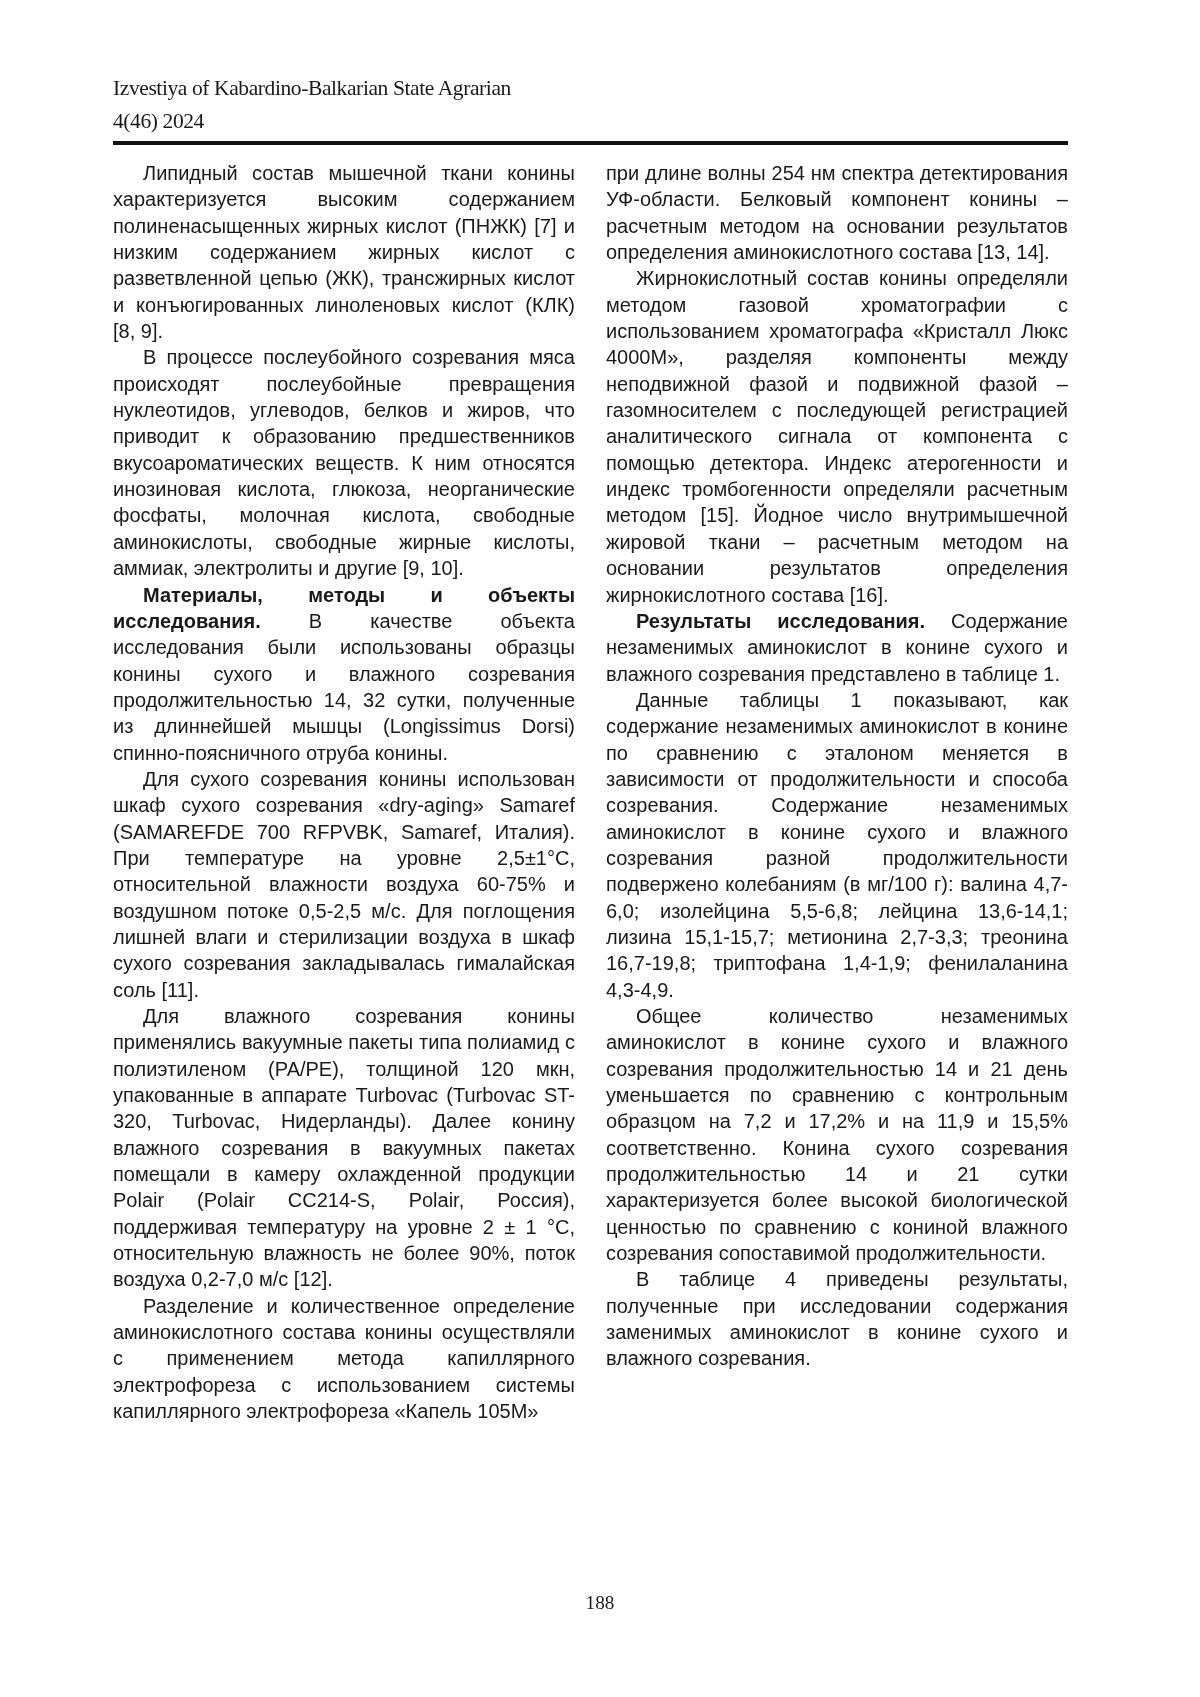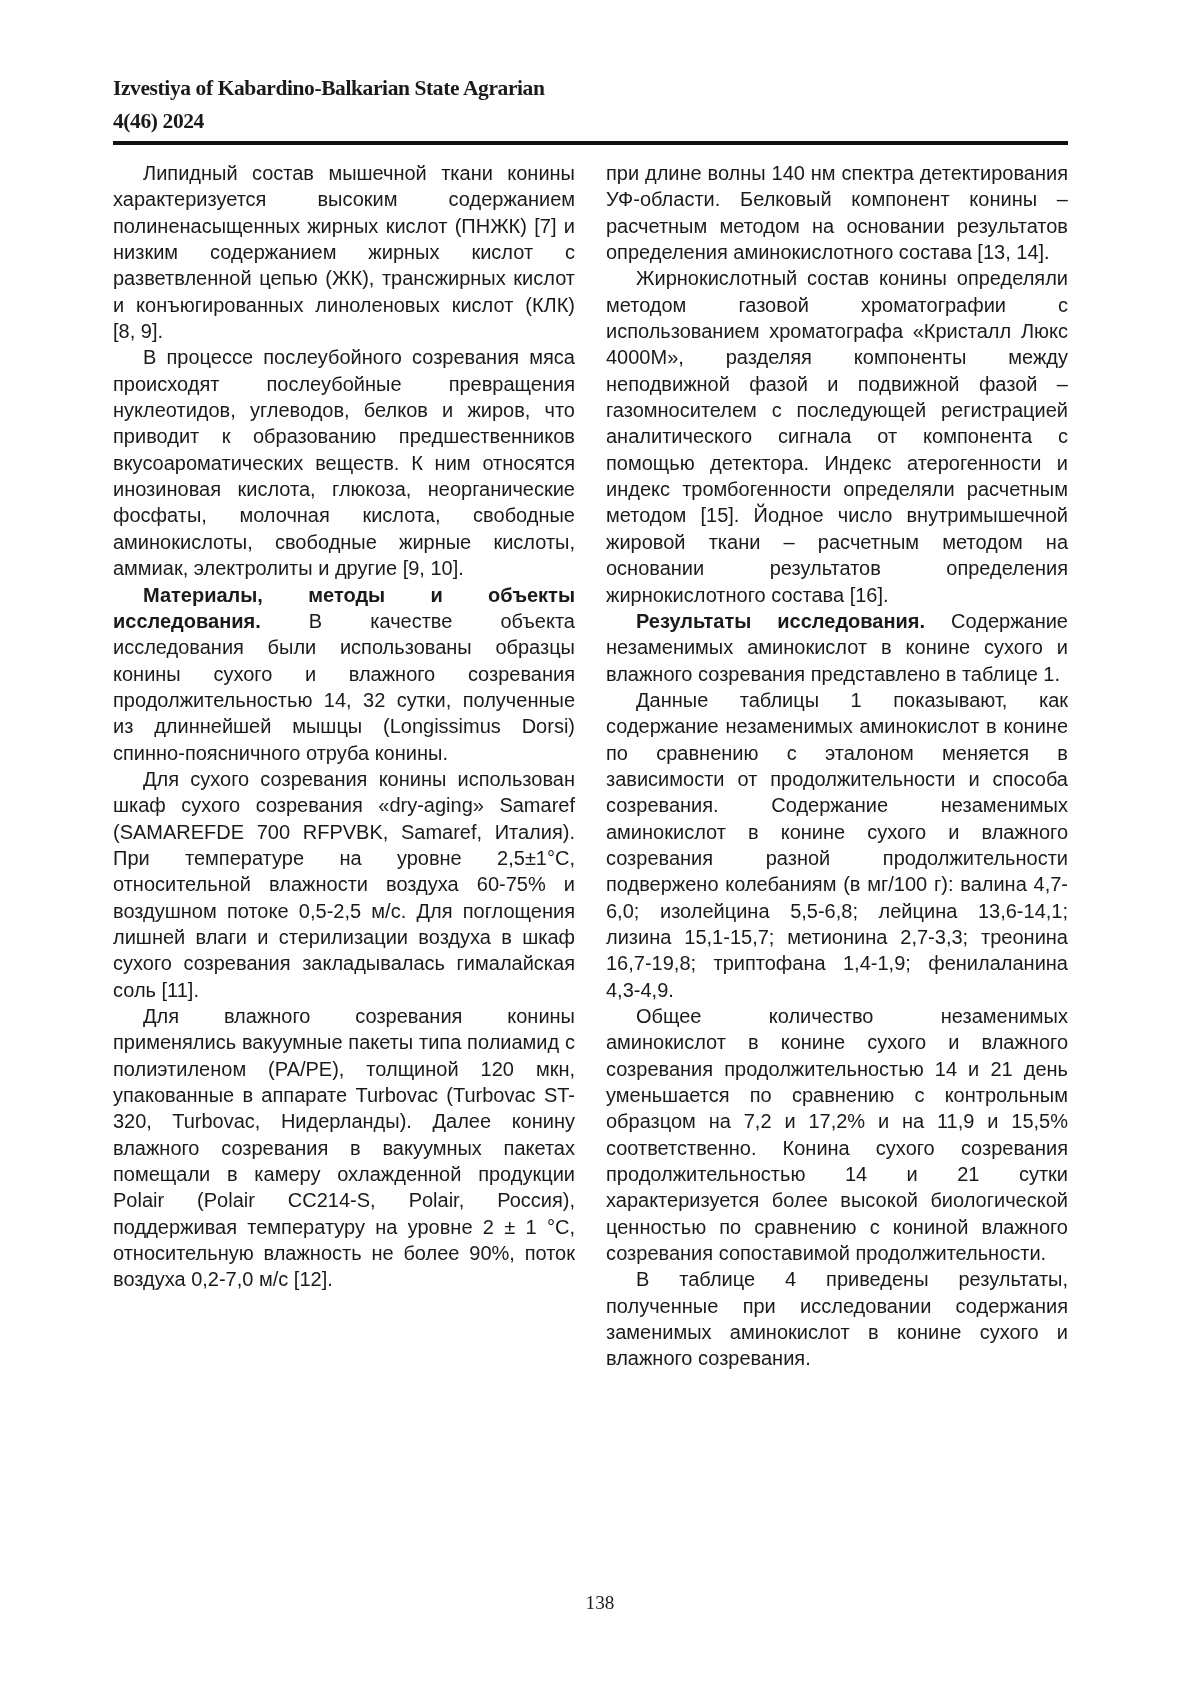--- a/index.html
+++ b/index.html
@@ -1,17 +1,17 @@
 <!DOCTYPE html>
 <html><head>
   <meta charset="utf-8">
   <style>
     html, body { margin: 0; padding: 0; background: #ffffff; }
     body { width: 1200px; height: 1697px; position: relative; overflow: hidden; color: #1a1a1a; }
-    .header { position: absolute; left: 113px; top: 72px; width: 955px; font-family: "Liberation Serif", serif; font-weight: bold; font-size: 21.5px; line-height: 33px; letter-spacing: -0.4px; }
+    .header { position: absolute; left: 113px; top: 72px; width: 955px; font-family: "Liberation Serif", serif; font-weight: normal; font-size: 21.5px; line-height: 33px; letter-spacing: -0.4px; }
     .header .row { display: flex; justify-content: space-between; }
     .rule { position: absolute; left: 113px; top: 141px; width: 955px; height: 4px; background: #111; }
     .col { position: absolute; top: 160px; width: 462px; font-family: Liberation Sans, sans-serif; font-size: 20px; line-height: 26.35px; text-align: justify; hyphens: manual; }
     .col.left { left: 113px; }
     .col.right { left: 606px; }
     .col p { margin: 0; text-indent: 30px; }
     .col p.cont { text-indent: 0; }
     .col b { font-weight: bold; }
     .page-num { position: absolute; top: 1592px; left: 0; width: 1200px; text-align: center; font-family: "Liberation Serif", serif; font-size: 19.2px; }
   </style>
@@ -27,24 +27,25 @@
   </div>
 </div>
 <div class="rule"></div>
 
 <div class="col left">
   <p>Липидный состав мышечной ткани конины характеризуется высоким содержанием полиненасыщенных жирных кислот (ПНЖК) [7] и низким содержанием жирных кислот с разветвленной цепью (ЖК), трансжирных кислот и конъюгированных линоленовых кислот (КЛК) [8, 9].</p>
   <p>В процессе послеубойного созревания мяса происходят послеубойные превращения нуклеотидов, углеводов, белков и жиров, что приводит к образованию предшественников вкусоароматических веществ. К ним относятся инозиновая кислота, глюкоза, неорганические фосфаты, молочная кислота, свободные аминокислоты, свободные жирные кислоты, аммиак, электролиты и другие [9, 10].</p>
   <p><b>Материалы, методы и объекты исследования.</b><span> В качестве объекта исследования были использованы образцы конины сухого и влажного созревания продолжительностью 14, 32 сутки, полученные из длиннейшей мышцы (Longissimus Dorsi) спинно-поясничного отруба конины.</span></p>
   <p>Для сухого созревания конины использован шкаф сухого созревания «dry-aging» Samaref (SAMAREFDE 700 RFPVBK, Samaref, Италия). При температуре на уровне 2,5±1°С, относительной влажности воздуха 60-75% и воздушном потоке 0,5-2,5 м/с. Для поглощения лишней влаги и стерилизации воздуха в шкаф сухого созревания закладывалась гималайская соль [11].</p>
   <p>Для влажного созревания конины применялись вакуумные пакеты типа полиамид с полиэтиленом (PA/PE), толщиной 120 мкн, упакованные в аппарате Turbovac (Turbovac ST-320, Turbovac, Нидерланды). Далее конину влажного созревания в вакуумных пакетах помещали в камеру охлажденной продукции Polair (Polair CC214-S, Polair, Россия), поддерживая температуру на уровне 2 ± 1 °С, относительную влажность не более 90%, поток воздуха 0,2-7,0 м/с [12].</p>
+  <p>Разделение и количественное определение аминокислотного состава конины осуществляли с применением метода капиллярного электрофореза с использованием системы капиллярного электрофореза «Капель 105М»</p>
 </div>
 
 <div class="col right">
-  <p class="cont">при длине волны 140 нм спектра детектирования УФ-области. Белковый компонент конины – расчетным методом на основании результатов определения аминокислотного состава [13, 14].</p>
+  <p class="cont">при длине волны 254 нм спектра детектирования УФ-области. Белковый компонент конины – расчетным методом на основании результатов определения аминокислотного состава [13, 14].</p>
   <p>Жирнокислотный состав конины определяли методом газовой хроматографии с использованием хроматографа «Кристалл Люкс 4000М», разделяя компоненты между неподвижной фазой и подвижной фазой – газомносителем с последующей регистрацией аналитического сигнала от компонента с помощью детектора. Индекс атерогенности и индекс тромбогенности определяли расчетным методом [15]. Йодное число внутримышечной жировой ткани – расчетным методом на основании результатов определения жирнокислотного состава [16].</p>
   <p><b>Результаты исследования.</b><span> Содержание незаменимых аминокислот в конине сухого и влажного созревания представлено в таблице 1.</span></p>
   <p>Данные таблицы 1 показывают, как содержание незаменимых аминокислот в конине по сравнению с эталоном меняется в зависимости от продолжительности и способа созревания. Содержание незаменимых аминокислот в конине сухого и влажного созревания разной продолжительности подвержено колебаниям (в мг/100 г): валина 4,7-6,0; изолейцина 5,5-6,8; лейцина 13,6-14,1; лизина 15,1-15,7; метионина 2,7-3,3; треонина 16,7-19,8; триптофана 1,4-1,9; фенилаланина 4,3-4,9.</p>
   <p>Общее количество незаменимых аминокислот в конине сухого и влажного созревания продолжительностью 14 и 21 день уменьшается по сравнению с контрольным образцом на 7,2 и 17,2% и на 11,9 и 15,5% соответственно. Конина сухого созревания продолжительностью 14 и 21 сутки характеризуется более высокой биологической ценностью по сравнению с кониной влажного созревания сопоставимой продолжительности.</p>
   <p>В таблице 4 приведены результаты, полученные при исследовании содержания заменимых аминокислот в конине сухого и влажного созревания.</p>
 </div>
 
-<div class="page-num">138</div>
+<div class="page-num">188</div>
 
 </body></html>

